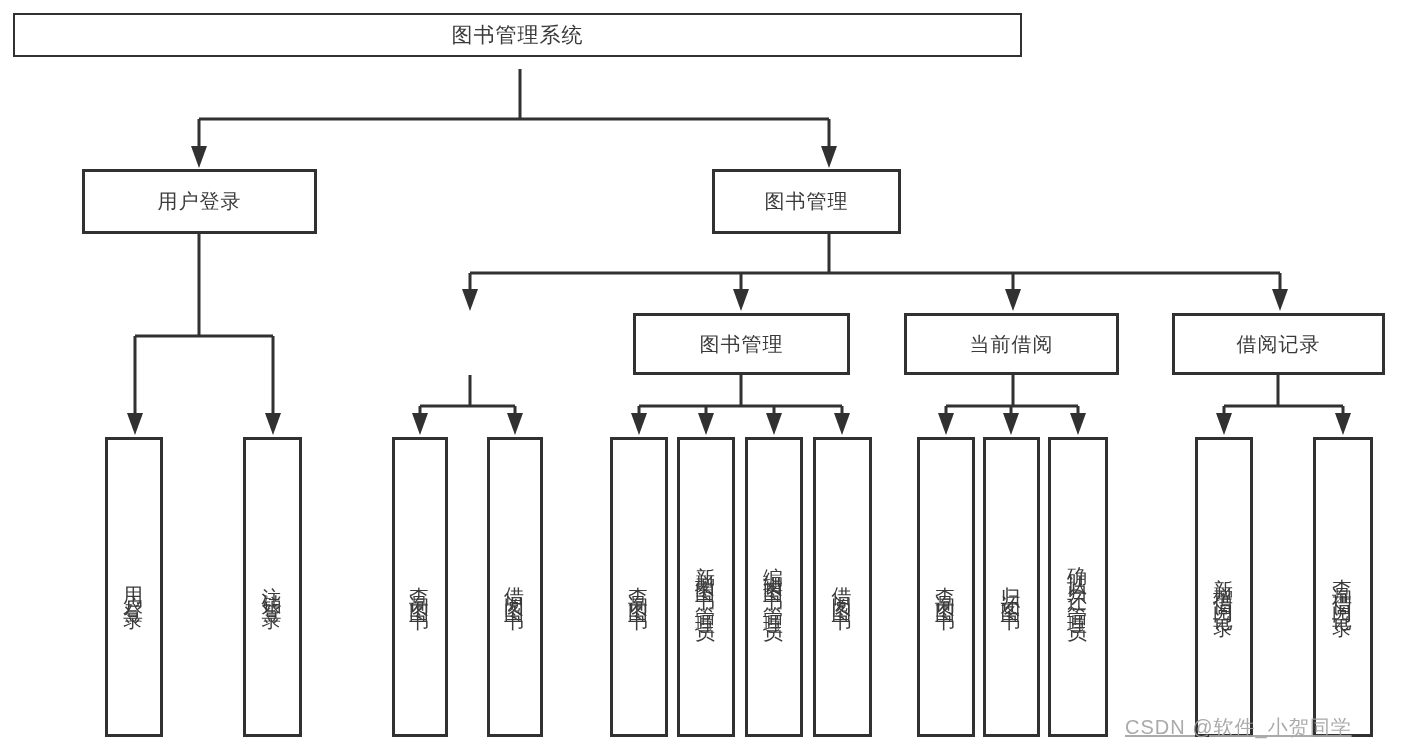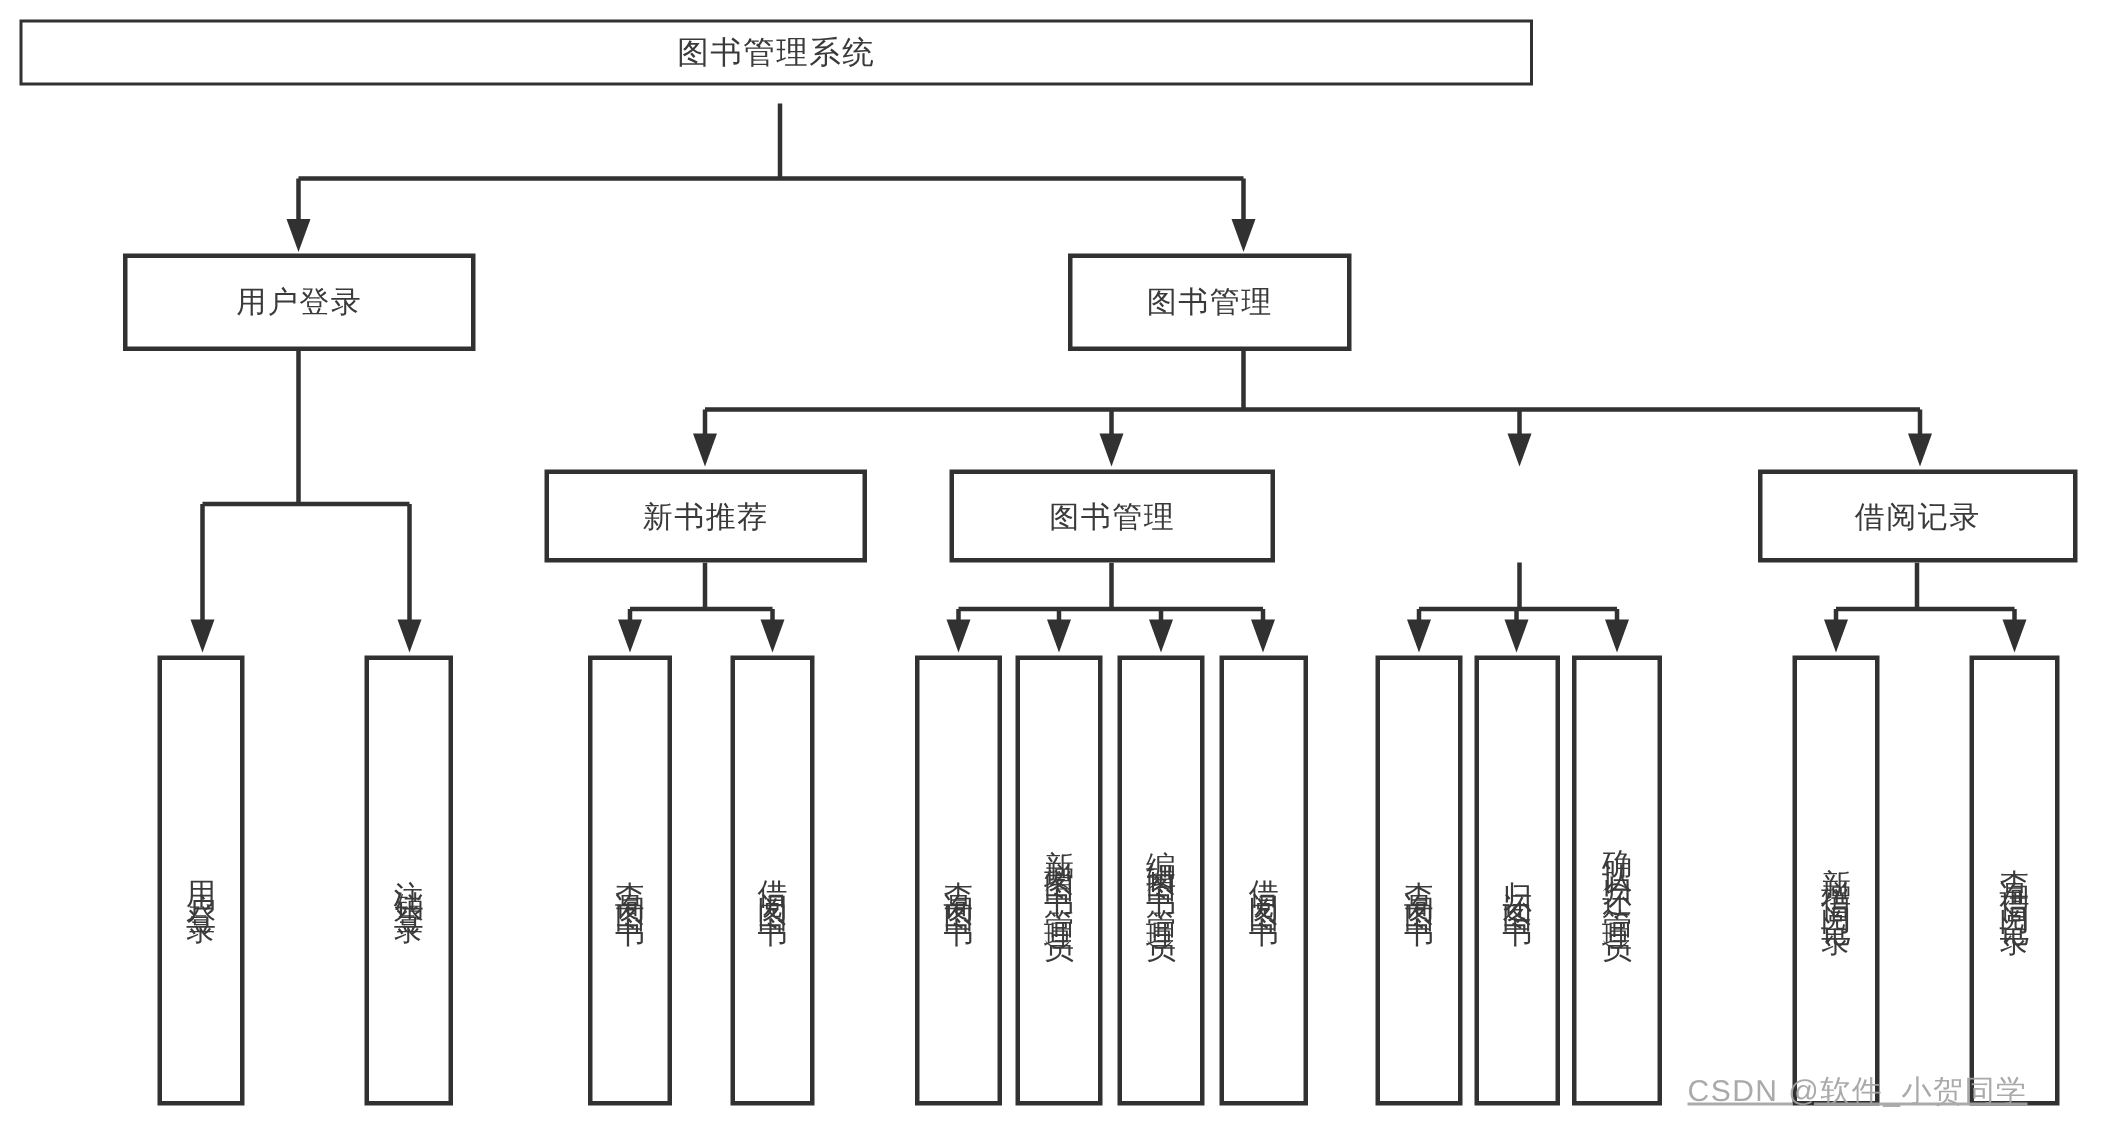--- a/index.html
+++ b/index.html
@@ -92,22 +92,22 @@
       <polygon points="1216,413 1232,413 1224,435"></polygon>
       <polygon points="1335,413 1351,413 1343,435"></polygon>
     </g>
   </svg>
 
   <div class="box rootbox" style="left:13px; top:13px; width:1009px; height:44px;">图书管理系统</div>
 
   <div class="box" style="left:82px; top:169px; width:235px; height:65px;">用户登录</div>
   <div class="box" style="left:712px; top:169px; width:189px; height:65px;">图书管理</div>
 
-  <div class="box" style="left:363px; top:313px; width:215px; height:62px;">新书推荐</div>
   <div class="box" style="left:633px; top:313px; width:217px; height:62px;">图书管理</div>
+  <div class="box" style="left:904px; top:313px; width:215px; height:62px;">当前借阅</div>
   <div class="box" style="left:1172px; top:313px; width:213px; height:62px;">借阅记录</div>
 
   <div class="box vbox" style="left:105px; top:437px; width:58px; height:300px;">用户登录</div>
   <div class="box vbox" style="left:243px; top:437px; width:59px; height:300px;">注销登录</div>
 
   <div class="box vbox" style="left:392px; top:437px; width:56px; height:300px;">查询图书</div>
   <div class="box vbox" style="left:487px; top:437px; width:56px; height:300px;">借阅图书</div>
 
   <div class="box vbox" style="left:610px; top:437px; width:58px; height:300px;">查询图书</div>
   <div class="box vbox" style="left:677px; top:437px; width:58px; height:300px;">新增图书（管理员）</div>

